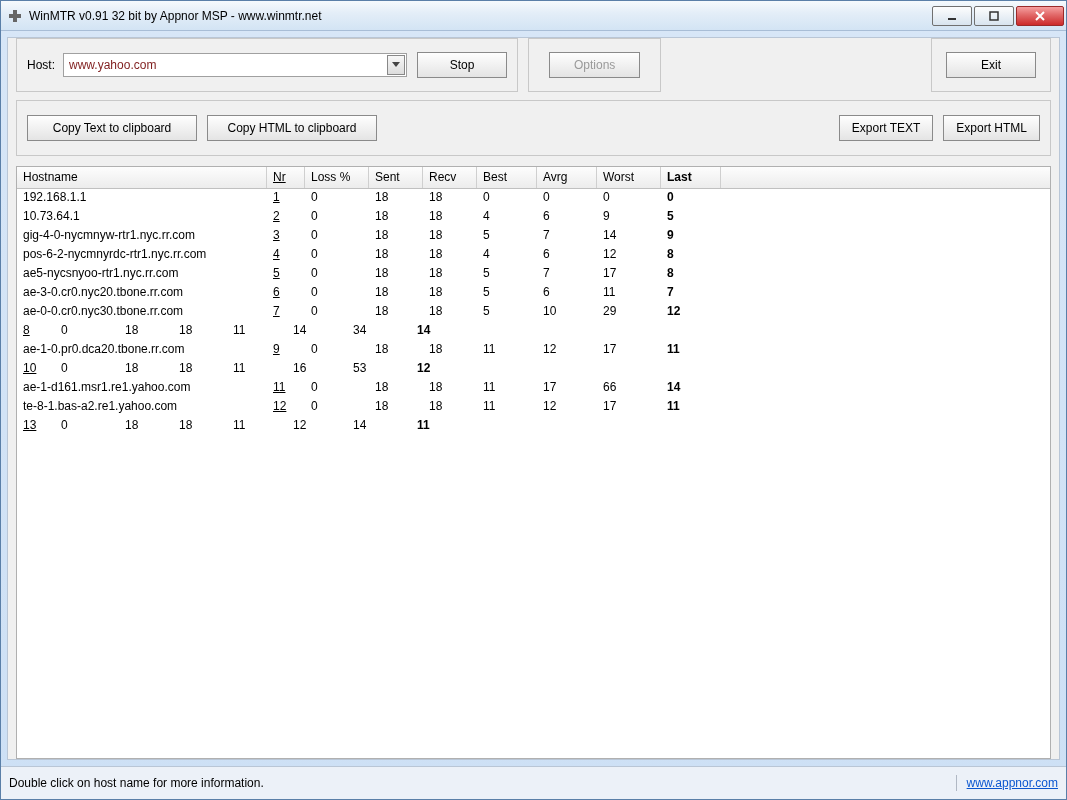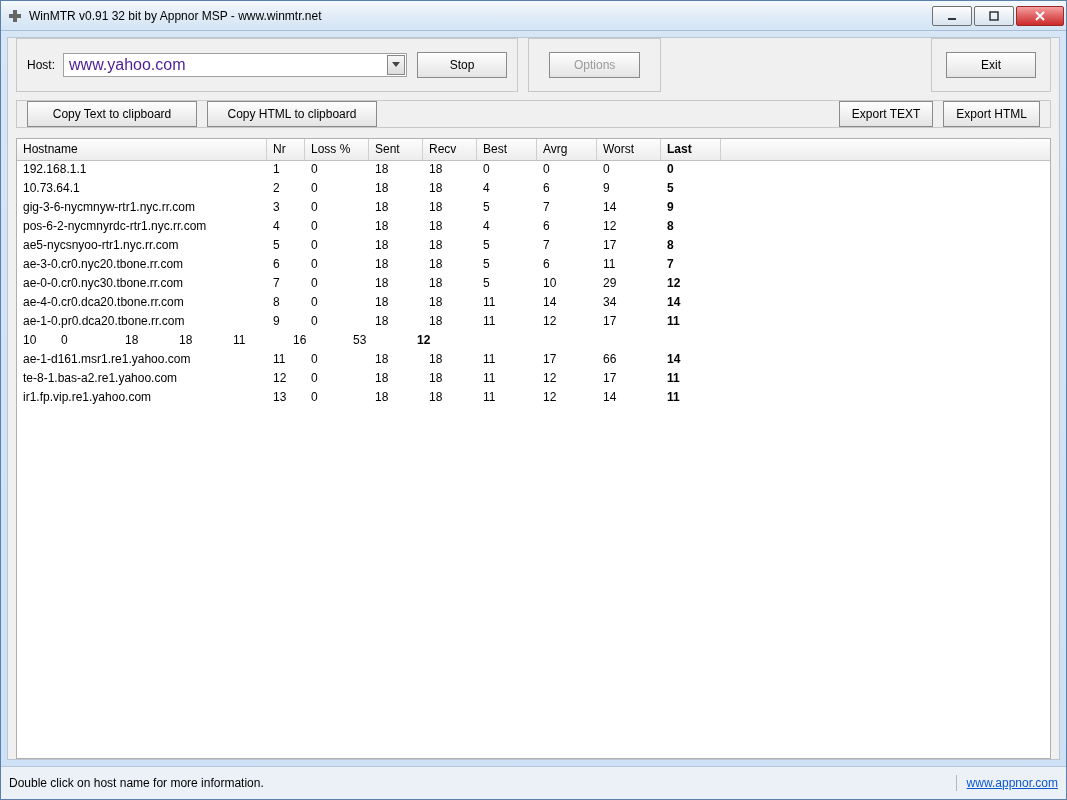--- a/index.html
+++ b/index.html
@@ -77,22 +77,22 @@
     background: #fff;
     display: flex;
     align-items: center;
     position: relative;
     margin-right: 10px;
   }
   .combo input {
     border: none; outline: none;
     width: 100%; height: 100%;
     padding: 0 22px 0 5px;
-    font-family: inherit; font-size: 16px;
-    color: #4c1d95;
+    font-family: inherit; font-size: 12px;
+    color: #7f1d1d;
   }
   .combo .dropdown-btn {
     position: absolute; right: 1px; top: 1px; bottom: 1px;
     width: 18px;
     border: 1px solid #888;
     background: linear-gradient(to bottom, #f7f7f7, #dcdcdc);
     display: flex; align-items: center; justify-content: center;
   }
   .btn {
     height: 26px;
@@ -101,21 +101,21 @@
     padding: 0 24px;
     display: flex; align-items: center; justify-content: center;
     cursor: default;
     white-space: nowrap;
     min-width: 90px;
   }
   .btn.disabled { color: #9a9a9a; }
   .opts-group { margin-right: auto; padding: 10px 20px; }
   .exit-group { padding: 10px 14px; }
   .row2 { margin-top: 8px; }
-  .row2 .groupbox { flex: 1; height: 28px; padding: 6px 10px; gap: 10px; }
+  .row2 .groupbox { flex: 1; height: 56px; padding: 6px 10px; gap: 10px; }
   .row2 .spacer { flex: 1; }
   .row2 .btn { min-width: 80px; padding: 0 12px; }
   .row2 .btn.wide { min-width: 170px; padding: 0 18px; }
   .listview {
     flex: 1;
     margin-top: 10px;
     border: 1px solid #b0b0b0;
     background: #fff;
     display: flex;
     flex-direction: column;
@@ -131,21 +131,21 @@
     border-right: 1px solid #cfcfcf;
     padding: 3px 6px;
     overflow: hidden;
     text-overflow: ellipsis;
     white-space: nowrap;
   }
   .lv-body { flex: 1; overflow: auto; }
   .lv-row { display: flex; height: 19px; }
   .lv-cell { padding: 1px 6px; white-space: nowrap; overflow: hidden; }
   .c0 { width: 250px; }
-  .c1 { width: 38px; }
+  .c1 { width: 38px; text-decoration: underline; }
   .c2 { width: 64px; }
   .c3 { width: 54px; }
   .c4 { width: 54px; }
   .c5 { width: 60px; }
   .c6 { width: 60px; }
   .c7 { width: 64px; }
   .c8 { width: 60px; font-weight: bold; }
   .cfill { flex: 1; border-right: none; }
   .statusbar {
     height: 24px;
@@ -255,21 +255,21 @@
             <div class="lv-cell c1">2</div>
             <div class="lv-cell c2">0</div>
             <div class="lv-cell c3">18</div>
             <div class="lv-cell c4">18</div>
             <div class="lv-cell c5">4</div>
             <div class="lv-cell c6">6</div>
             <div class="lv-cell c7">9</div>
             <div class="lv-cell c8">5</div>
           </div>
           <div class="lv-row">
-            <div class="lv-cell c0">gig-3-6-nycmnyw-rtr1.nyc.rr.com</div>
+            <div class="lv-cell c0">gig-4-0-nycmnyw-rtr1.nyc.rr.com</div>
             <div class="lv-cell c1">3</div>
             <div class="lv-cell c2">0</div>
             <div class="lv-cell c3">18</div>
             <div class="lv-cell c4">18</div>
             <div class="lv-cell c5">5</div>
             <div class="lv-cell c6">7</div>
             <div class="lv-cell c7">14</div>
             <div class="lv-cell c8">9</div>
           </div>
           <div class="lv-row">
@@ -310,21 +310,20 @@
             <div class="lv-cell c1">7</div>
             <div class="lv-cell c2">0</div>
             <div class="lv-cell c3">18</div>
             <div class="lv-cell c4">18</div>
             <div class="lv-cell c5">5</div>
             <div class="lv-cell c6">10</div>
             <div class="lv-cell c7">29</div>
             <div class="lv-cell c8">12</div>
           </div>
           <div class="lv-row">
-            <div class="lv-cell c0">ae-4-0.cr0.dca20.tbone.rr.com</div>
             <div class="lv-cell c1">8</div>
             <div class="lv-cell c2">0</div>
             <div class="lv-cell c3">18</div>
             <div class="lv-cell c4">18</div>
             <div class="lv-cell c5">11</div>
             <div class="lv-cell c6">14</div>
             <div class="lv-cell c7">34</div>
             <div class="lv-cell c8">14</div>
           </div>
           <div class="lv-row">
@@ -364,21 +363,20 @@
             <div class="lv-cell c1">12</div>
             <div class="lv-cell c2">0</div>
             <div class="lv-cell c3">18</div>
             <div class="lv-cell c4">18</div>
             <div class="lv-cell c5">11</div>
             <div class="lv-cell c6">12</div>
             <div class="lv-cell c7">17</div>
             <div class="lv-cell c8">11</div>
           </div>
           <div class="lv-row">
-            <div class="lv-cell c0">ir1.fp.vip.re1.yahoo.com</div>
             <div class="lv-cell c1">13</div>
             <div class="lv-cell c2">0</div>
             <div class="lv-cell c3">18</div>
             <div class="lv-cell c4">18</div>
             <div class="lv-cell c5">11</div>
             <div class="lv-cell c6">12</div>
             <div class="lv-cell c7">14</div>
             <div class="lv-cell c8">11</div>
           </div>
         </div>

